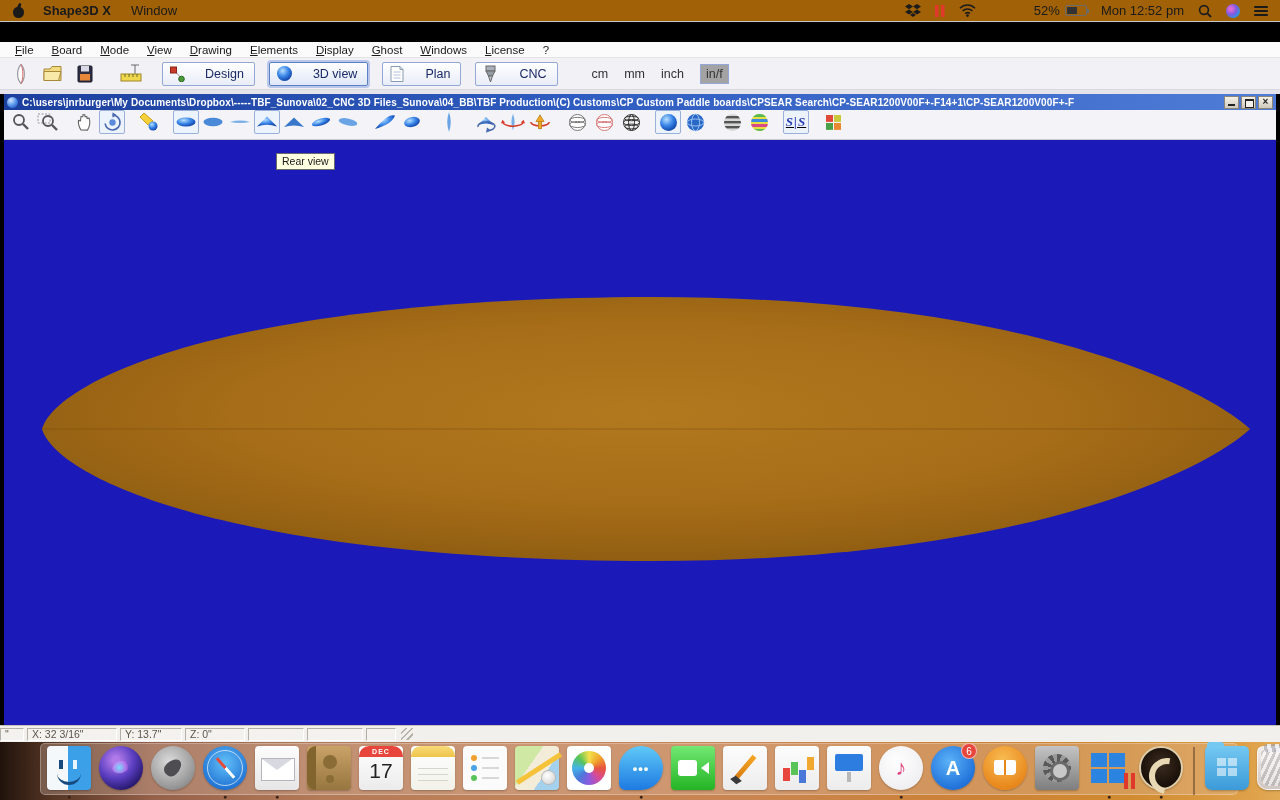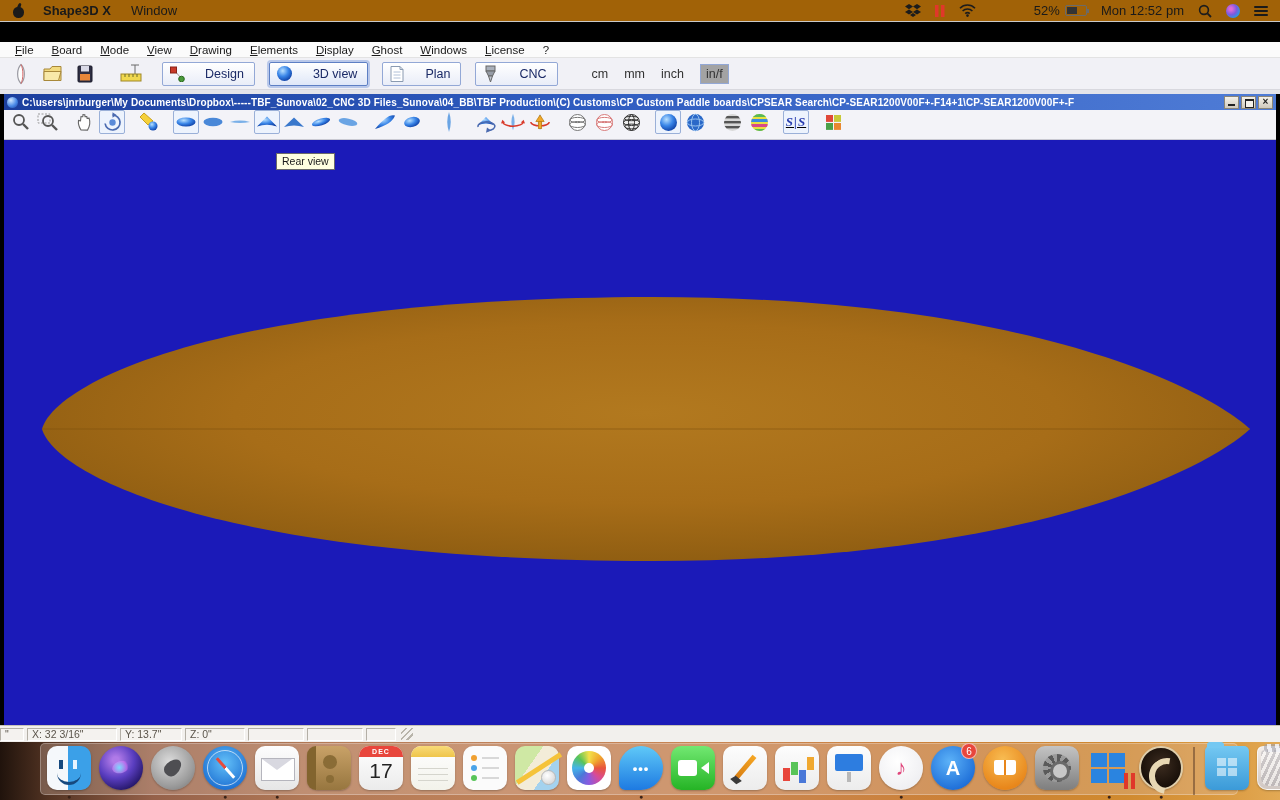--- a/index.html
+++ b/index.html
@@ -80,21 +80,21 @@
   .scells { display:flex; gap:3px; margin-right:4px; align-items:center; }
   .scell { height:13px; border:1px solid; border-color:#b3afa6 #ffffff #ffffff #b3afa6; background:#f4f2ef; padding:0 4px; display:flex; align-items:center; white-space:nowrap; }
   .grip { width:12px; height:12px; background:repeating-linear-gradient(135deg, transparent 0 3px, #b8b4aa 3px 4.5px); margin-left:2px; }
 
   
   #deskstrip { position:absolute; top:742px; left:0; width:1280px; height:58px;
     background:linear-gradient(90deg,#20130c 0%,#553524 4%,#95614a 12%,#b37a57 25%,#c08259 40%,#c98550 58%,#cc8136 75%,#d08a2f 88%,#dc9c43 96%,#e2a954 100%); }
   #dockpanel { position:absolute; left:40px; right:42px; top:1px; bottom:5px; background:rgba(225,196,178,.30); border:1px solid rgba(255,255,255,.28); border-radius:5px; }
   #dock { position:absolute; left:46px; top:745px; display:flex; align-items:flex-start; gap:6px; }
   .dock-item { position:relative; width:46px; height:54px; }
-  .di { width:44px; height:44px; border-radius:10px; position:relative; margin:1px auto 0; box-shadow:0 1px 2px rgba(0,0,0,.25); }
+  .di { width:44px; height:44px; border-radius:4px; position:relative; margin:1px auto 0; box-shadow:0 1px 2px rgba(0,0,0,.25); }
   .di .glyph { position:absolute; inset:0; display:flex; align-items:center; justify-content:center; color:#fff; font-weight:bold; }
   .dot { position:absolute; bottom:-1px; left:0; right:0; text-align:center; font-size:7px; color:#3a2318; line-height:6px; }
   .badge { position:absolute; top:-2px; right:-1px; min-width:16px; height:16px; border-radius:8px; background:#e8463c; color:#fff; font-size:10px; display:flex; align-items:center; justify-content:center; border:1px solid rgba(255,255,255,.6); }
   .badge:empty { display:none; }
   .dock-sep { width:2px; height:48px; background:rgba(70,45,30,.45); margin:2px 3px 0; }
 
   
   .finder { background:linear-gradient(90deg,#f5f8fb 0 47%,#3ba0e8 47%); }
   .finder::before { content:""; position:absolute; left:12px; top:14px; width:4px; height:9px; background:#16497e; box-shadow:14px 0 0 #e8f4ff; }
   .finder::after { content:""; position:absolute; left:10px; top:24px; width:24px; height:12px; border-bottom:3px solid #16497e; border-radius:0 0 14px 14px; }

